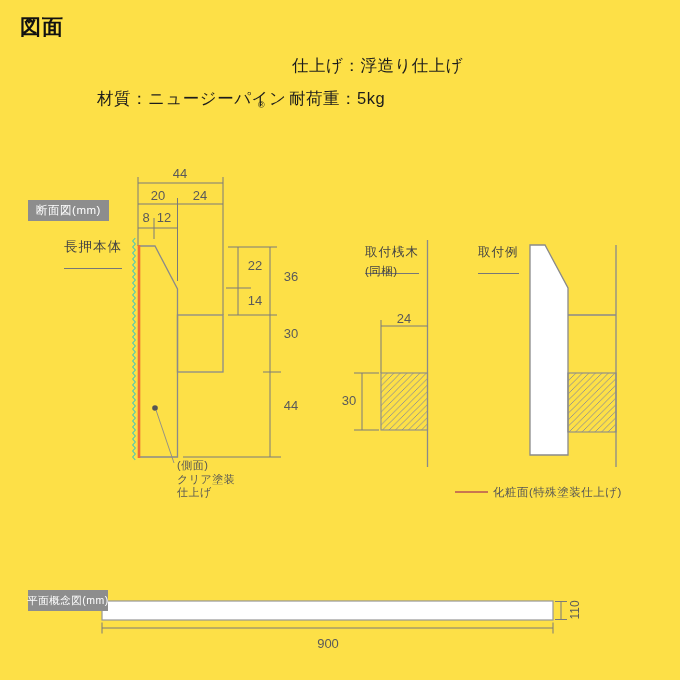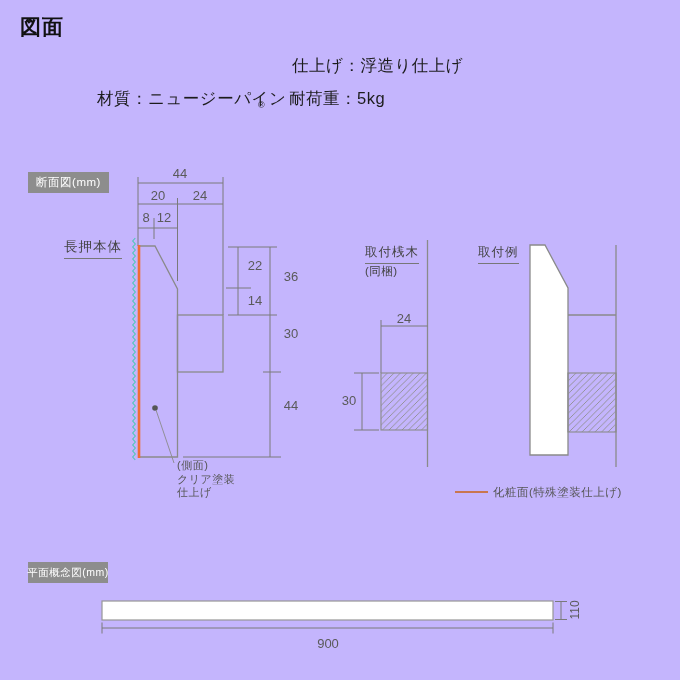--- a/index.html
+++ b/index.html
@@ -1,25 +1,25 @@
 <!DOCTYPE html>
 <html><head>
 <meta charset="utf-8">
 <style>
   html,body{margin:0;padding:0;background:#fff;}
-  .canvas{position:relative;width:680px;height:680px;background:#c4b5fd;overflow:hidden;
+  .canvas{position:relative;width:680px;height:680px;background:#fde047;overflow:hidden;
           font-family:"Liberation Sans","DejaVu Sans",sans-serif;color:#333;}
   .abs{position:absolute;white-space:nowrap;}
   .title{font-size:21px;font-weight:bold;color:#111;letter-spacing:1px;}
   .spec{font-size:16.5px;color:#1c1c1c;letter-spacing:0.5px;}
   .rmark{font-size:9px;color:#1c1c1c;}
   .secbox{background:#8d8d8d;color:#ffffff;display:flex;align-items:center;justify-content:center;
-          letter-spacing:0.5px;}
+          letter-spacing:0.5px;margin-top:28px;}
   .dim{font-size:13px;color:#5a5a5a;transform:translateX(-50%);}
-  .lbl{font-size:13px;color:#444;border-bottom:1.2px solid #777;padding-bottom:2px;letter-spacing:1px;}
+  .lbl{font-size:13px;color:#444;border-bottom:1.2px solid #777;padding-bottom:12px;letter-spacing:1px;}
   .sublbl{font-size:11.5px;color:#444;letter-spacing:0.5px;}
   .note{font-size:11px;color:#555;line-height:13.5px;letter-spacing:0.5px;}
   .legendline{height:2px;background:#c9764f;}
   .legendtxt{font-size:11.5px;color:#555;letter-spacing:0.5px;}
   .rot{transform:translate(-50%,-50%) rotate(-90deg);font-size:12px;color:#5a5a5a;}
   svg{position:absolute;left:0;top:0;}
 </style>
 </head>
 <body>
 

